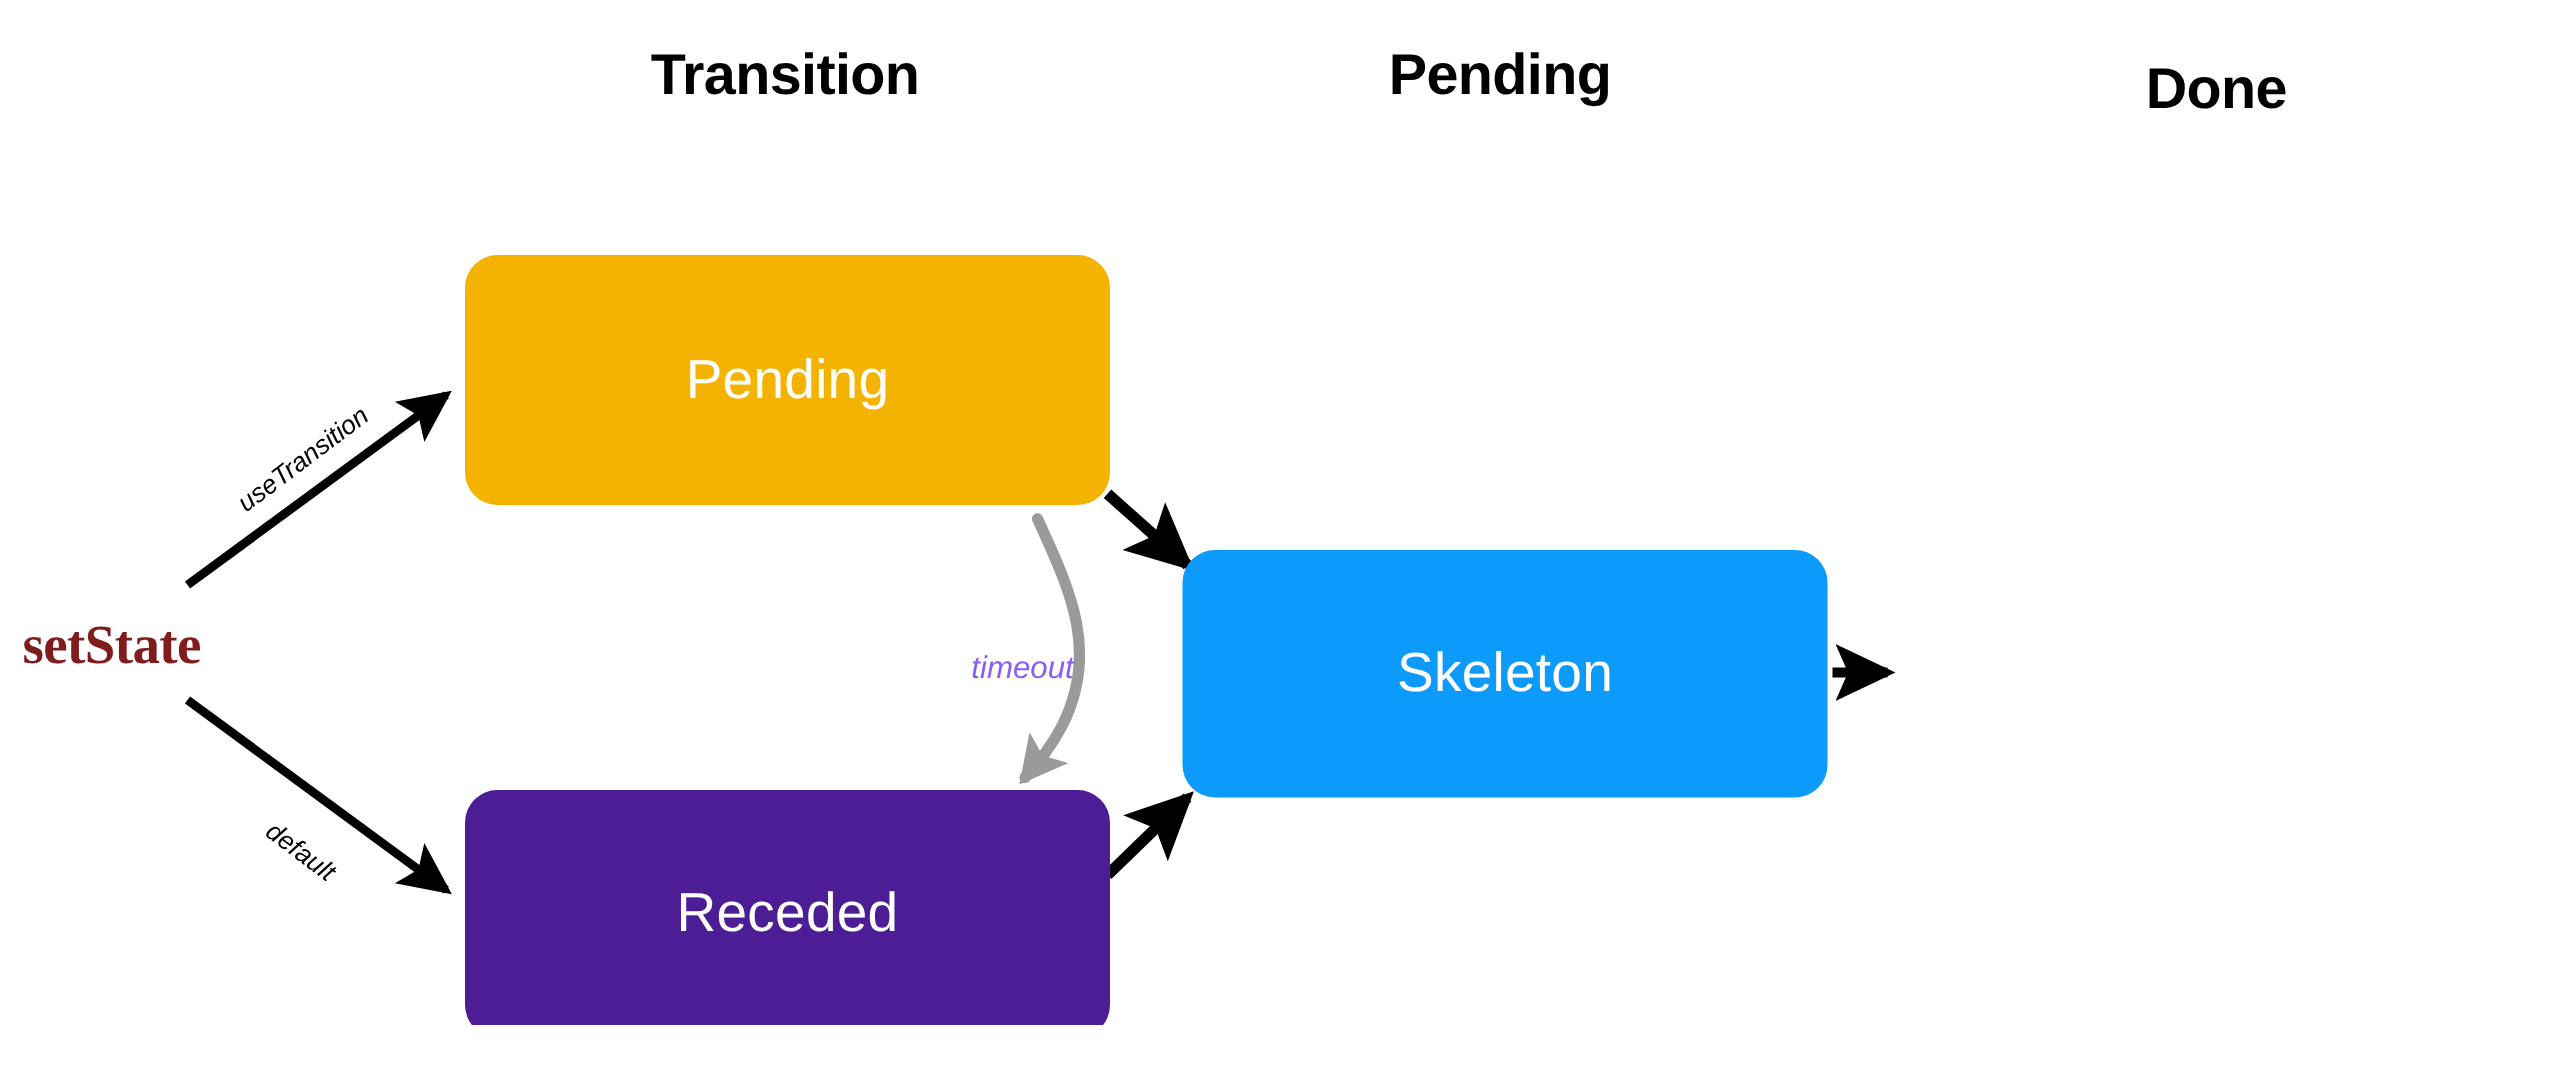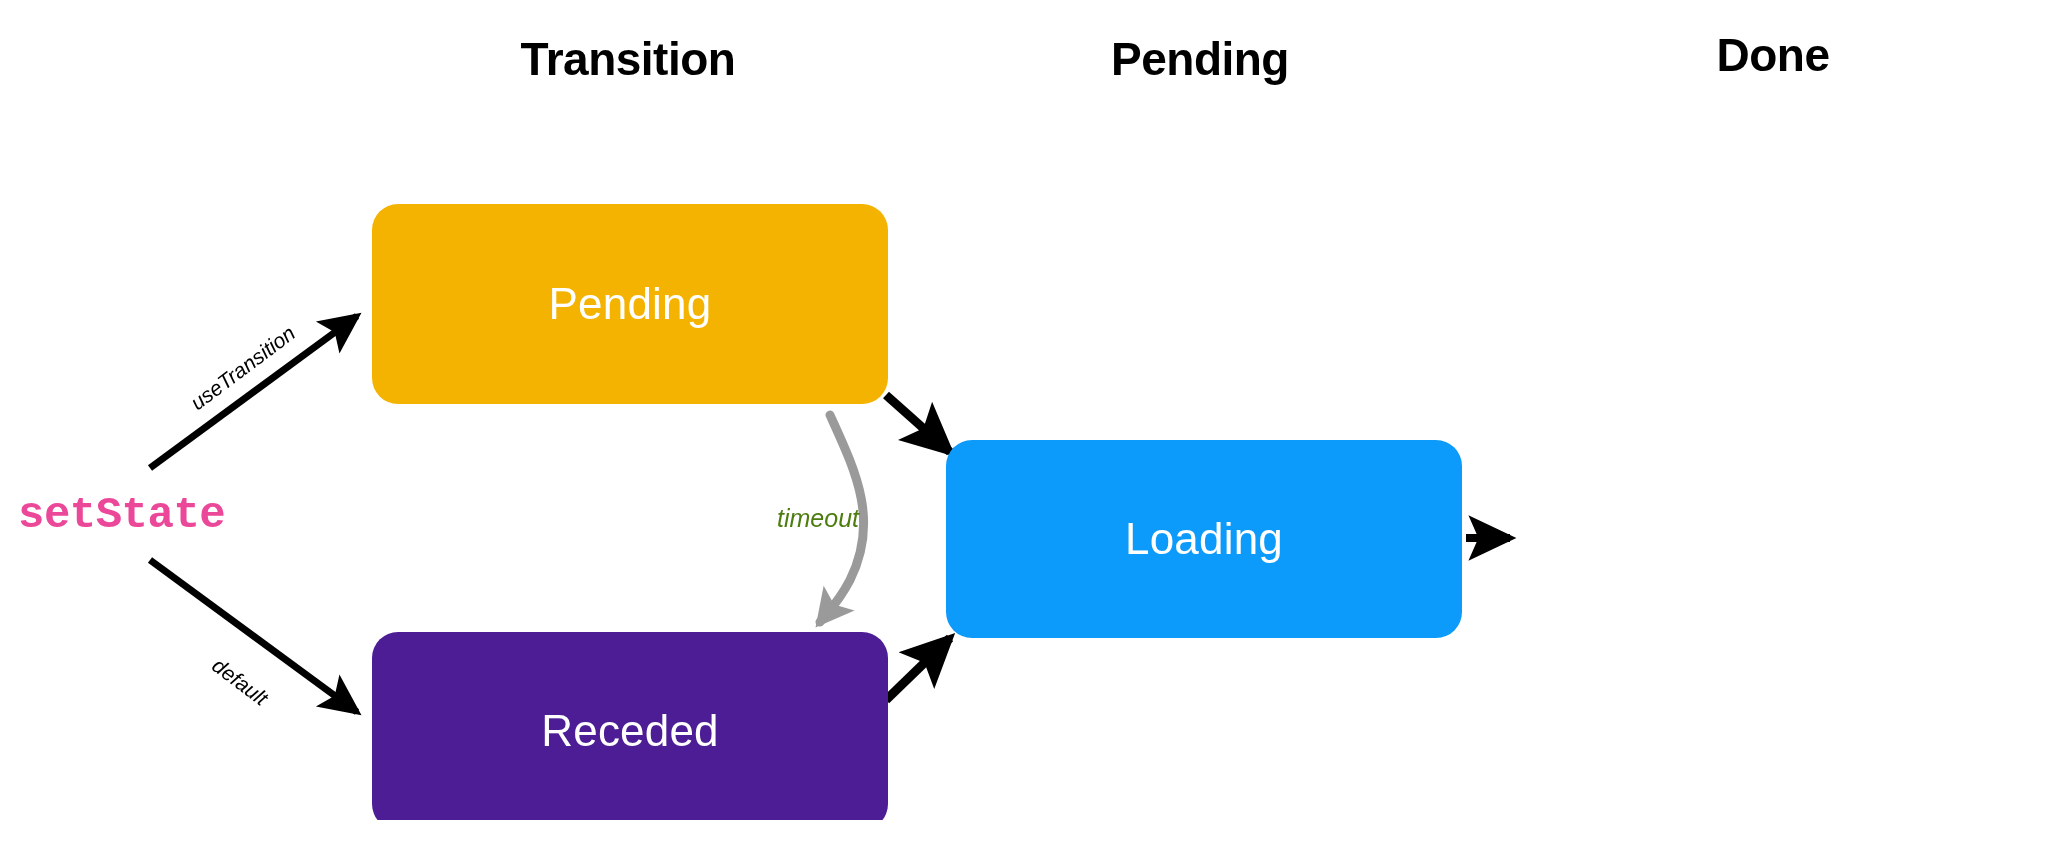--- a/index.html
+++ b/index.html
@@ -46,41 +46,42 @@
     font-size: 44px;
     font-weight: 400;
     color: #ffffff;
     white-space: nowrap;
     letter-spacing: 0.2px;
   }
 
   
   .source-label {
     position: absolute;
-    font-family: Liberation Mono, monospace;
+    font-family: Liberation Serif, serif;
     font-weight: bold;
     font-size: 44px;
-    color: #ec4899;
+    color: #7f1d1d;
     white-space: nowrap;
     letter-spacing: -0.5px;
   }
 
   
   .edge-label {
     position: absolute;
     font-family: "Liberation Sans", sans-serif;
     font-style: italic;
     font-size: 21px;
     color: #000000;
     white-space: nowrap;
     transform-origin: center center;
   }
   .edge-label.muted {
-    color: #4d7c0f;
+    color: #8b5cf6;
     font-size: 25px;
+    margin-top: 17px;
   }
 
   
   #arrow-layer {
     position: absolute;
     left: 0;
     top: 0;
     width: 2048px;
     height: 868px;
     pointer-events: none;
@@ -123,34 +124,34 @@
 
     <g>
       <path d="M 830,415 C 855,470 880,520 850,580 C 838,603 828,612 820,622" fill="none" stroke="#9a9a9a" stroke-width="9" stroke-linecap="round" marker-end="url(#arrowhead-gray)"></path>
     </g>
   </svg>
 
   <div class="col-header" style="left:628px; top:32px;">Transition</div>
 
   <div class="col-header" style="left:1200px; top:32px;">Pending</div>
 
-  <div class="col-header" style="left:1773px; top:28px;">Done</div>
+  <div class="col-header" style="left:1773px; top:43px;">Done</div>
 
   <div class="source-label" style="left:18px; top:490px;">setState</div>
 
   <div class="state-box" style="left:372px; top:204px; width:516px; height:200px; background:#F5B301;">
     <span class="state-box-label">Pending</span>
   </div>
 
   <div class="state-box" style="left:372px; top:632px; width:516px; height:198px; background:#4c1d95;">
     <span class="state-box-label">Receded</span>
   </div>
 
   <div class="state-box" style="left:946px; top:440px; width:516px; height:198px; background:#0D9BFB;">
-    <span class="state-box-label">Loading</span>
+    <span class="state-box-label">Skeleton</span>
   </div>
 
 
   <div class="edge-label" style="left:243px; top:368px; transform: translate(-50%,-50%) rotate(-37deg);">useTransition</div>
 
   <div class="edge-label" style="left:240px; top:682px; transform: translate(-50%,-50%) rotate(37deg);">default</div>
 
   <div class="edge-label muted" style="left:818px; top:518px; transform: translate(-50%,-50%);">timeout</div>
 
 </div>

